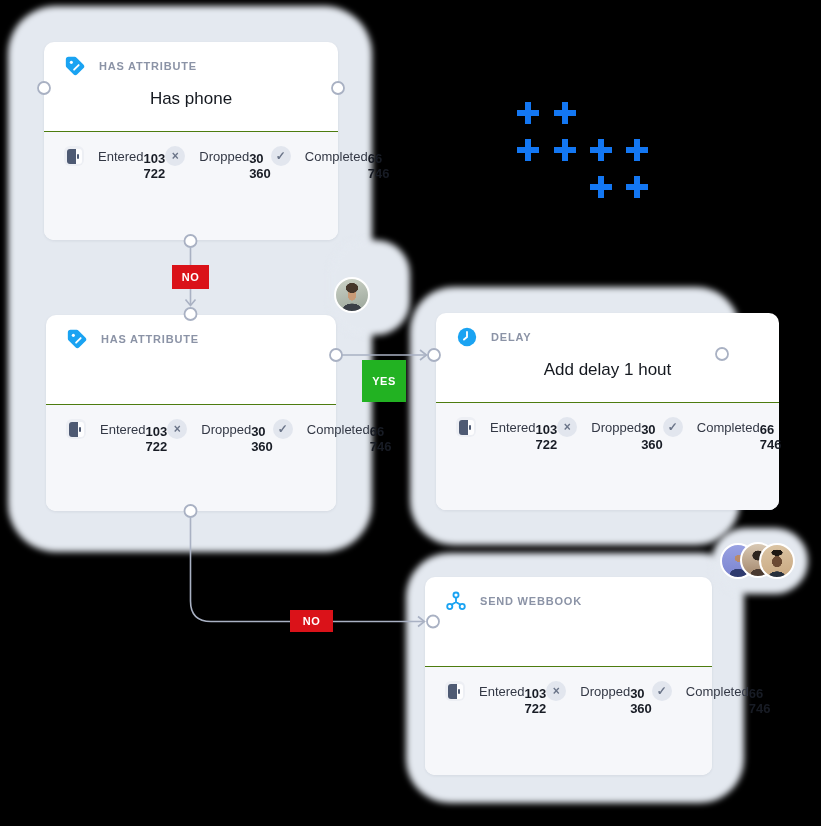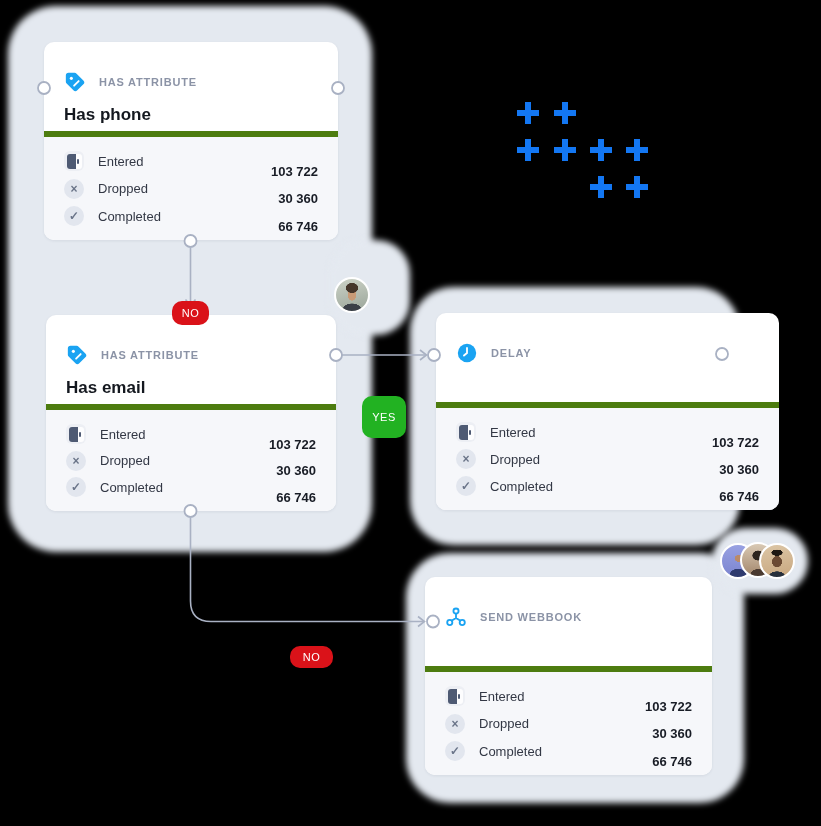--- a/index.html
+++ b/index.html
@@ -15,31 +15,31 @@
   .halo-avgroup{left:712px;top:528px;width:96px;height:66px;border-radius:33px;}
 
   
   .card{position:absolute;background:#fff;border-radius:10px;z-index:4;
         box-shadow:0 1px 3px rgba(25,35,60,.08);}
   .card-has-phone{left:44px;top:42px;width:294px;height:198px;}
   .card-has-email{left:46px;top:315px;width:290px;height:196px;}
   .card-delay{left:436px;top:313px;width:343px;height:197px;}
   .card-webhook{left:425px;top:577px;width:287px;height:198px;}
 
-  .card-header{height:89px;padding:29px 20px 0;box-sizing:border-box;}
+  .card-header{height:89px;padding:13px 20px 0;box-sizing:border-box;}
   .type-row{display:flex;align-items:center;gap:13px;}
   .type-icon{width:22px;height:22px;display:inline-flex;}
   .type-icon svg{width:22px;height:22px;}
   .type-label{font-size:11px;font-weight:700;letter-spacing:.8px;color:#8b93a6;}
-  .card-title{margin-top:12px;font-size:17px;font-weight:700;color:#14181f;}
+  .card-title{margin-top:12px;font-size:17px;font-weight:400;color:#14181f;text-align:center;}
 
   .card-stats{position:absolute;left:0;right:0;top:89px;bottom:0;background:#f6f7fa;
-              border-top:6px solid #4d7c0f;border-radius:0 0 10px 10px;
+              border-top:1px solid #4d7c0f;border-radius:0 0 10px 10px;
               padding:13px 20px;box-sizing:border-box;display:flex;
-              flex-direction:column;justify-content:space-between;}
+              flex-direction:row;justify-content:space-between;}
   .stat-row{display:flex;align-items:center;height:22px;}
   .stat-label{margin-left:14px;font-size:13px;color:#333845;font-weight:500;}
   .stat-value{margin-left:auto;font-size:13px;color:#181c25;font-weight:700;margin-top:20px;}
 
   .chip{flex:0 0 auto;}
   .chip-circle{width:20px;height:20px;border-radius:50%;background:#e2e6ee;
                display:flex;align-items:center;justify-content:center;
                color:#6a7488;font-size:12px;font-weight:700;line-height:1;}
   .chip-square{width:20px;height:20px;border-radius:6px;background:#edeff4;position:relative;}
   .door-dark{position:absolute;left:2.5px;top:2.5px;width:9px;height:15px;
@@ -47,21 +47,21 @@
   .door-light{position:absolute;left:11.5px;top:2.5px;width:6px;height:15px;
               background:#fdfdfe;border-radius:0 3px 3px 0;}
   .door-dot{position:absolute;left:12.5px;top:7.5px;width:2px;height:5px;
             background:#4e5a73;border-radius:1px;}
 
   
   .edges{position:absolute;left:0;top:0;width:821px;height:826px;z-index:10;pointer-events:none;}
   .edges circle{pointer-events:auto;}
 
   .edge-badge{position:absolute;z-index:11;display:flex;align-items:center;justify-content:center;
-              color:#fff;font-size:11px;font-weight:400;letter-spacing:.5px;border-radius:10px;margin-top:36px;}
+              color:#fff;font-size:11px;font-weight:700;letter-spacing:.5px;border-radius:0;}
   .badge-no1{left:172px;top:265px;width:37px;height:24px;}
   .badge-yes{left:362px;top:360px;width:44px;height:42px;}
   .badge-no2{left:290px;top:610px;width:43px;height:22px;}
 
   
   .plus{position:absolute;width:22px;height:22px;z-index:2;}
   .plus::before{content:"";position:absolute;left:8px;top:0;width:6px;height:22px;background:#1377f3;}
   .plus::after{content:"";position:absolute;left:0;top:8px;width:22px;height:6px;background:#1377f3;}
 
   
@@ -152,21 +152,20 @@
       <div class="type-row">
         <span class="type-icon">
           <svg viewBox="0 0 24 24">
               <path fill="#1aa3f2" d="M11.6 2H5a3 3 0 0 0-3 3v6.6a3 3 0 0 0 .88 2.12l7.4 7.4a3 3 0 0 0 4.24 0l6.6-6.6a3 3 0 0 0 0-4.24l-7.4-7.4A3 3 0 0 0 11.6 2z"></path>
               <circle cx="8" cy="8" r="1.7" fill="#fff"></circle>
               <path d="M11 16l5-5" stroke="#fff" stroke-width="2" stroke-linecap="round"></path>
             </svg>
         </span>
         <span class="type-label">HAS ATTRIBUTE</span>
       </div>
-      <div class="card-title">Has email</div>
     </div>
     <div class="card-stats">
       <div class="stat-row">
         <span class="chip chip-square">
             <span class="door-dark"></span>
             <span class="door-light"></span>
             <span class="door-dot"></span>
           </span>
         <span class="stat-label">Entered</span>
         <span class="stat-value">103 722</span>
@@ -188,20 +187,21 @@
     <div class="card-header">
       <div class="type-row">
         <span class="type-icon">
           <svg viewBox="0 0 24 24">
               <circle cx="12" cy="12" r="10" fill="#1aa3f2"></circle>
               <path d="M12 6.5V12L8.7 14.8" stroke="#fff" stroke-width="2" stroke-linecap="round" fill="none"></path>
             </svg>
         </span>
         <span class="type-label">DELAY</span>
       </div>
+      <div class="card-title">Add delay 1 hout</div>
     </div>
     <div class="card-stats">
       <div class="stat-row">
         <span class="chip chip-square">
             <span class="door-dark"></span>
             <span class="door-light"></span>
             <span class="door-dot"></span>
           </span>
         <span class="stat-label">Entered</span>
         <span class="stat-value">103 722</span>

